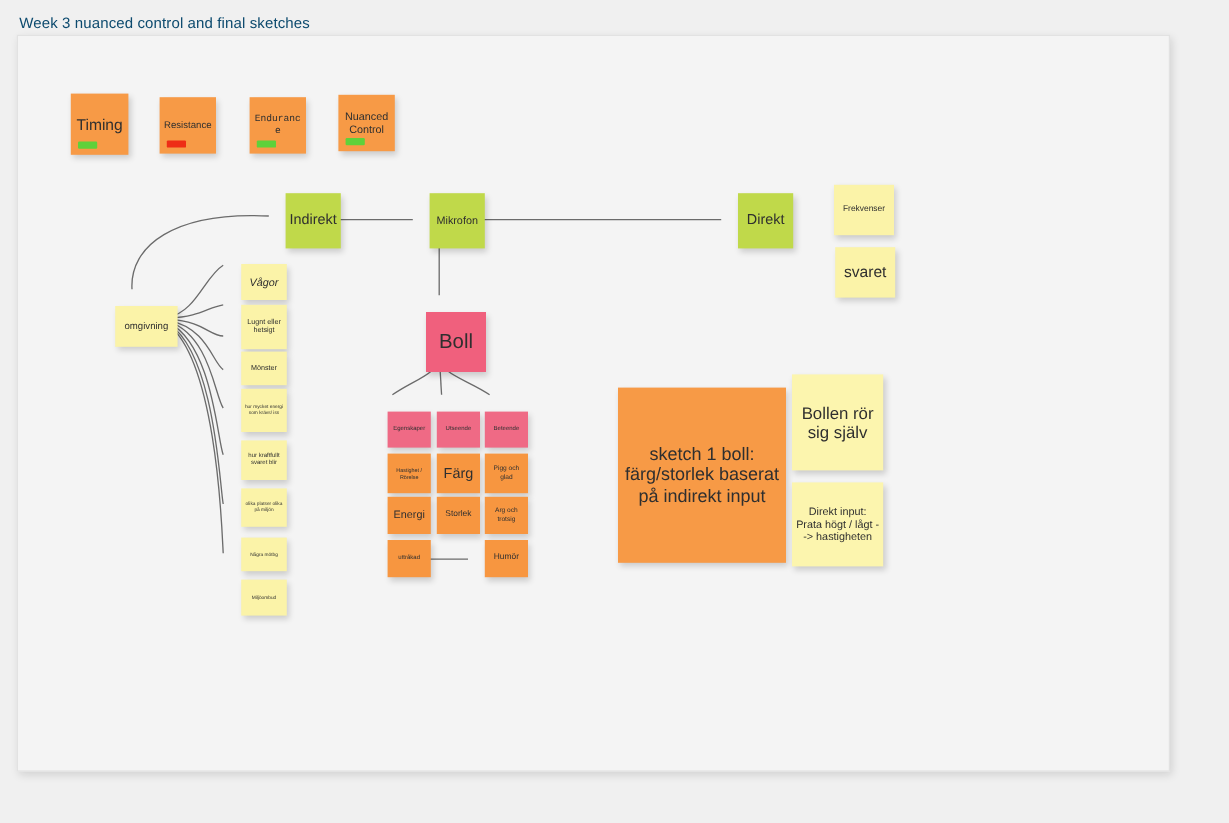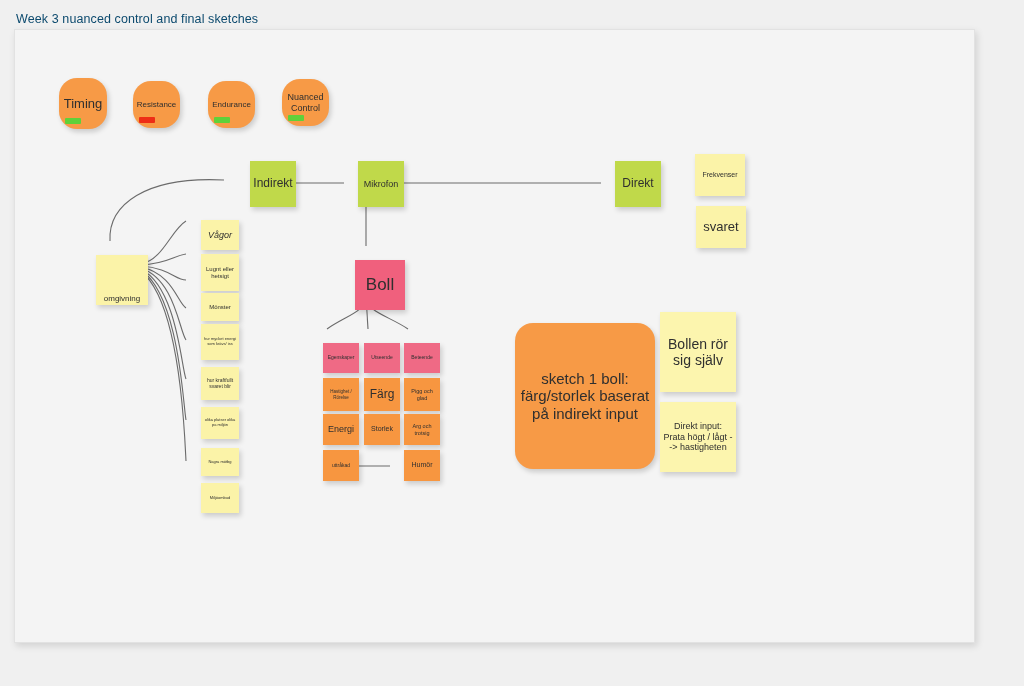--- a/index.html
+++ b/index.html
@@ -51,21 +51,21 @@
     justify-content: center;
     text-align: center;
     color: #2f2f2f;
     line-height: 1.16;
     box-shadow: 2px 3px 5px rgba(0,0,0,0.17);
     padding: 2px;
     word-break: break-word;
     overflow: hidden;
   }
   .note .txt { display: block; width: 100%; }
-  .c-orange { background: #f79a46; border-radius: 18px; }
+  .c-orange { background: #f79a46; }
   .c-orange2 { background: #f79640; }
   .c-green  { background: #c0d94a; }
   .c-yellow { background: #fbf3a8; }
   .c-yellow2{ background: #fcf5ae; }
   .c-pink   { background: #f0607d; }
   .c-pink2  { background: #ef6a85; }
   .tag {
     position: absolute;
     left: 6px;
     bottom: 5px;
@@ -114,42 +114,42 @@
     </svg>
 
     <div class="note c-orange" style="left: 44px; top: 48px; width: 48px; height: 51px; font-size: 13px;">
       <span class="txt">Timing</span>
       <span class="tag tag-green"></span>
     </div>
     <div class="note c-orange" style="left: 118px; top: 51px; width: 47px; height: 47px; font-size: 8px;">
       <span class="txt">Resistance</span>
       <span class="tag tag-red"></span>
     </div>
-    <div class="note c-orange" style="left: 193px; top: 51px; width: 47px; height: 47px; font-size: 8px;">
+    <div class="note c-orange" style="left: 193px; top: 51px; width: 47px; height: 47px; font-size: 8px; font-family: Liberation Mono, monospace;">
       <span class="txt">Endurance</span>
       <span class="tag tag-green"></span>
     </div>
     <div class="note c-orange" style="left: 267px; top: 49px; width: 47px; height: 47px; font-size: 9px;">
       <span class="txt">Nuanced Control</span>
       <span class="tag tag-green"></span>
     </div>
 
-    <div class="note c-green" style="left: 223px; top: 131px; width: 46px; height: 46px; font-size: 12px; margin-left: 12px;">
+    <div class="note c-green" style="left: 223px; top: 131px; width: 46px; height: 46px; font-size: 12px;">
       <span class="txt">Indirekt</span>
     </div>
     <div class="note c-green" style="left: 343px; top: 131px; width: 46px; height: 46px; font-size: 9px;">
       <span class="txt">Mikrofon</span>
     </div>
     <div class="note c-green" style="left: 600px; top: 131px; width: 46px; height: 46px; font-size: 12px;">
       <span class="txt">Direkt</span>
     </div>
     <div class="note c-pink" style="left: 340px; top: 230px; width: 50px; height: 50px; font-size: 17px;">
       <span class="txt">Boll</span>
     </div>
-    <div class="note c-yellow" style="left: 81px; top: 225px; width: 52px; height: 50px; font-size: 8px; align-items: flex-end;">
+    <div class="note c-yellow" style="left: 81px; top: 225px; width: 52px; height: 34px; font-size: 8px;">
       <span class="txt">omgivning</span>
     </div>
 
     <div class="note c-yellow" style="left: 680px; top: 124px; width: 50px; height: 42px; font-size: 7px;">
       <span class="txt">Frekvenser</span>
     </div>
     <div class="note c-yellow" style="left: 681px; top: 176px; width: 50px; height: 42px; font-size: 13px;">
       <span class="txt">svaret</span>
     </div>
 

